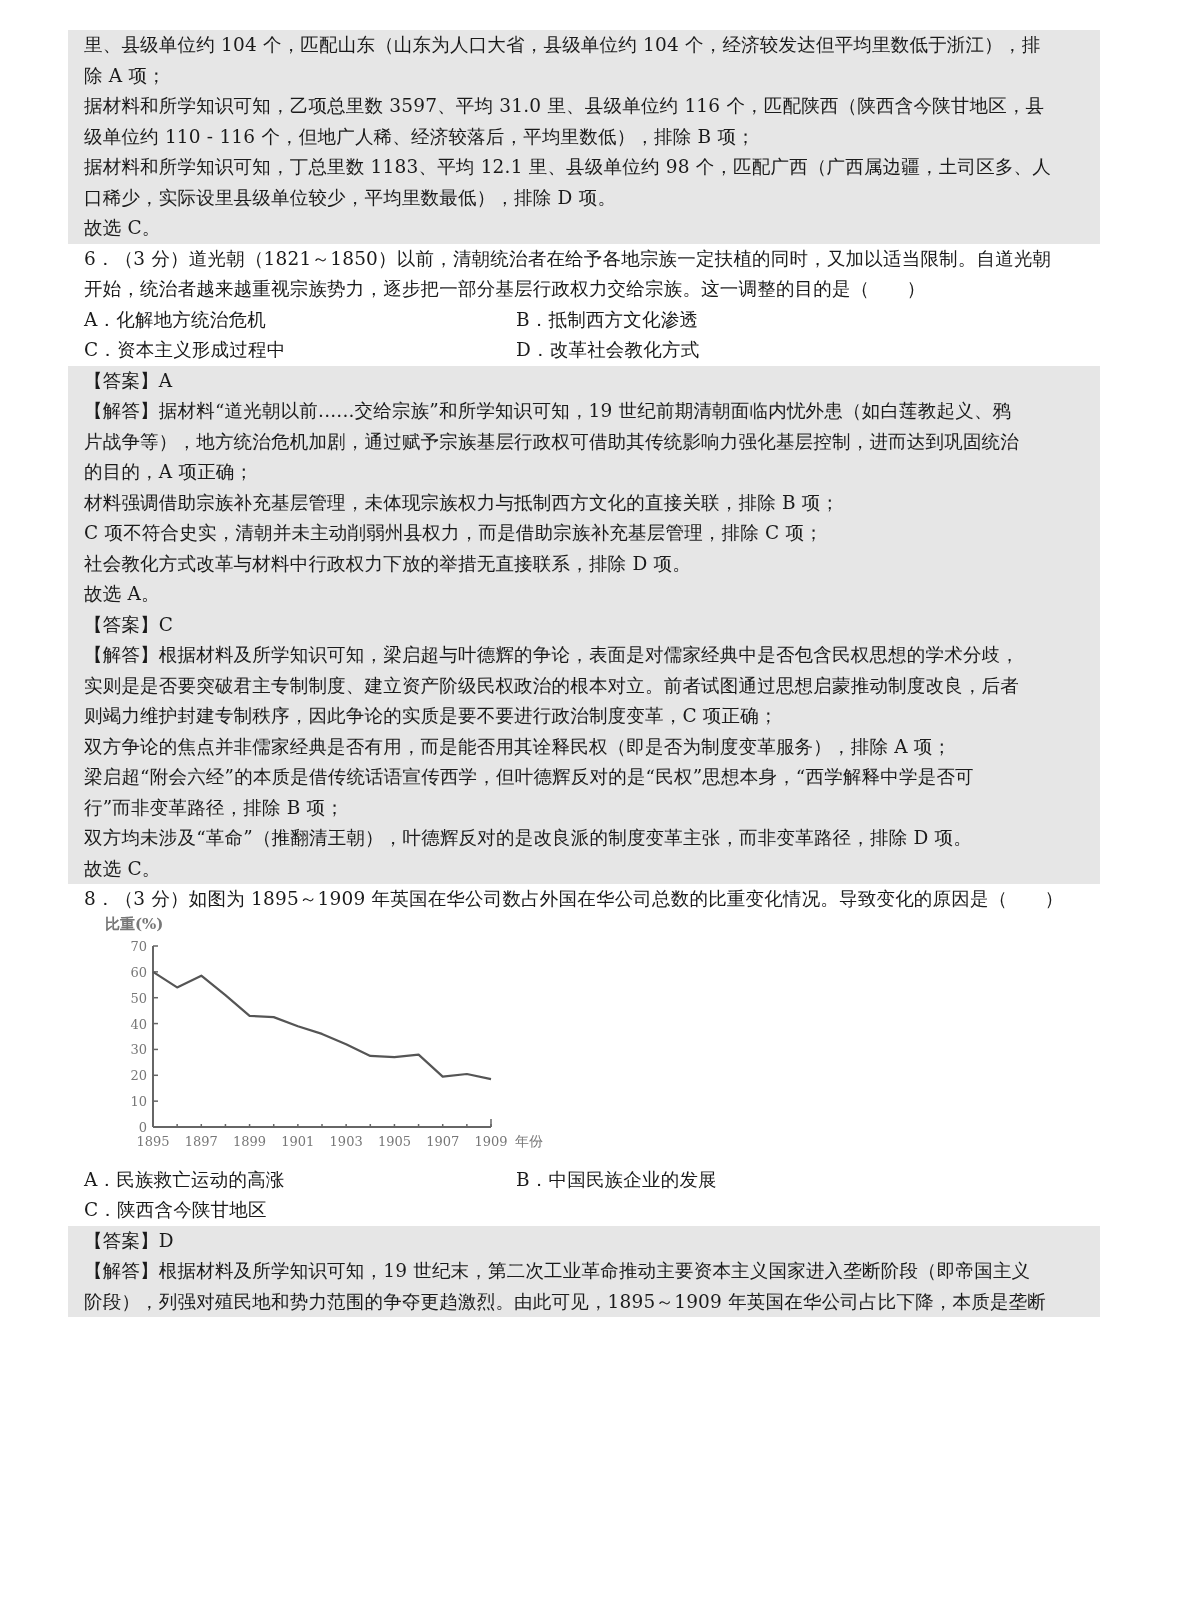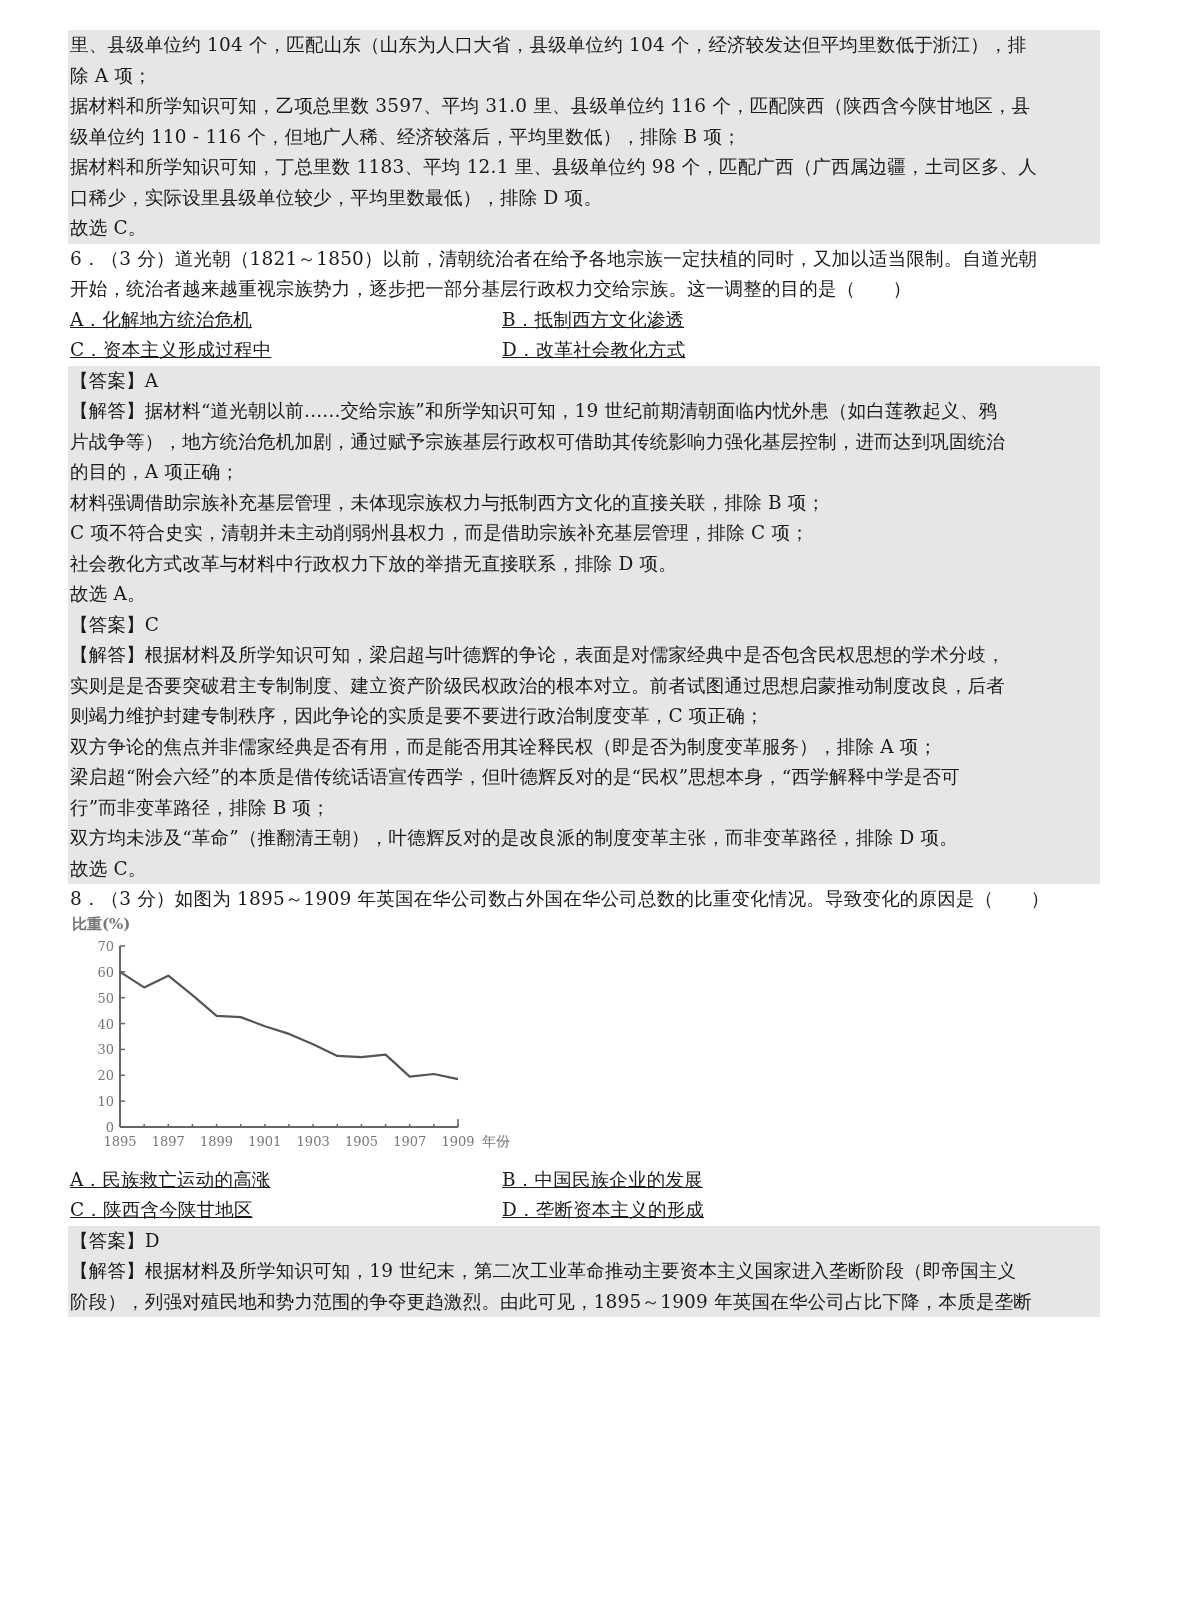--- a/index.html
+++ b/index.html
@@ -1,23 +1,23 @@
 <!DOCTYPE html>
 <html><head>
 <meta charset="utf-8">
 <style>
   html, body { margin: 0; padding: 0; background: #ffffff; }
   body { width: 1190px; height: 1598px; position: relative; overflow: hidden;
          font-family: "DejaVu Serif", "Liberation Serif", serif; color: #1a1a1a; }
   .page { position: absolute; left: 68px; top: 30px; width: 1032px; }
-  .line { font-size: 18.5px; line-height: 30.5px; height: 30.5px; white-space: nowrap; letter-spacing: 0.2px; padding-left: 2px; }
+  .line { font-size: 18.5px; line-height: 30.5px; height: 30.5px; white-space: nowrap; letter-spacing: 0.2px; padding-left: 16px; }
   .shade { background: #e6e6e6; }
   .opts2 { display: flex; }
-  .opts2 .opt { width: 432px; text-decoration: underline; }
-  .chart { position: relative; height: 250px; width: 460px; }
+  .opts2 .opt { width: 432px; }
+  .chart { position: relative; height: 250px; width: 460px; margin-left: 33px; }
   .chart svg { position: absolute; left: 0; top: 0; }
 </style>
 </head>
 <body>
 
 <div class="page">
 
   <div class="shade">
     <div class="line">里、县级单位约 104 个，匹配山东（山东为人口大省，县级单位约 104 个，经济较发达但平均里数低于浙江），排</div>
     <div class="line">除 A 项；</div>
@@ -113,21 +113,20 @@
           <text x="414" y="231" font-size="14" fill="#777" font-family="DejaVu Serif, serif">年份</text>
           <polyline points="52.0,56.9 76.1,72.4 100.3,60.7 124.4,80.1 148.6,100.8 172.7,102.1 196.9,111.2 221.0,118.9 245.1,129.3 269.3,140.9 293.4,142.2 317.6,139.6 341.7,161.6 365.9,159.0 390.0,164.2" fill="none" stroke="#555555" stroke-width="2.2" stroke-linejoin="round"></polyline>
         </svg>
     </div>
     <div class="line opts2">
       <span class="opt">A．民族救亡运动的高涨</span>
       <span class="opt">B．中国民族企业的发展</span>
     </div>
     <div class="line opts2">
       <span class="opt">C．陕西含今陕甘地区</span>
-      <span class="opt">D．垄断资本主义的形成</span>
     </div>
   </div>
   <div class="shade">
     <div class="line">【答案】D</div>
     <div class="line">【解答】根据材料及所学知识可知，19 世纪末，第二次工业革命推动主要资本主义国家进入垄断阶段（即帝国主义</div>
     <div class="line">阶段），列强对殖民地和势力范围的争夺更趋激烈。由此可见，1895～1909 年英国在华公司占比下降，本质是垄断</div>
   </div>
 
 </div>
 

